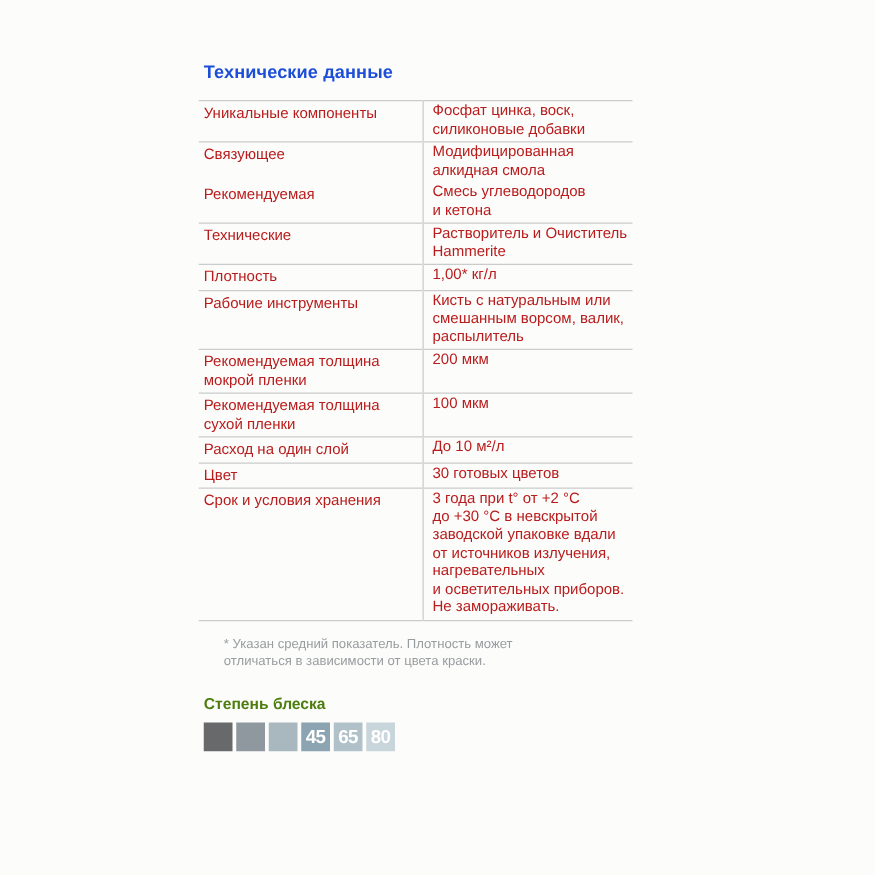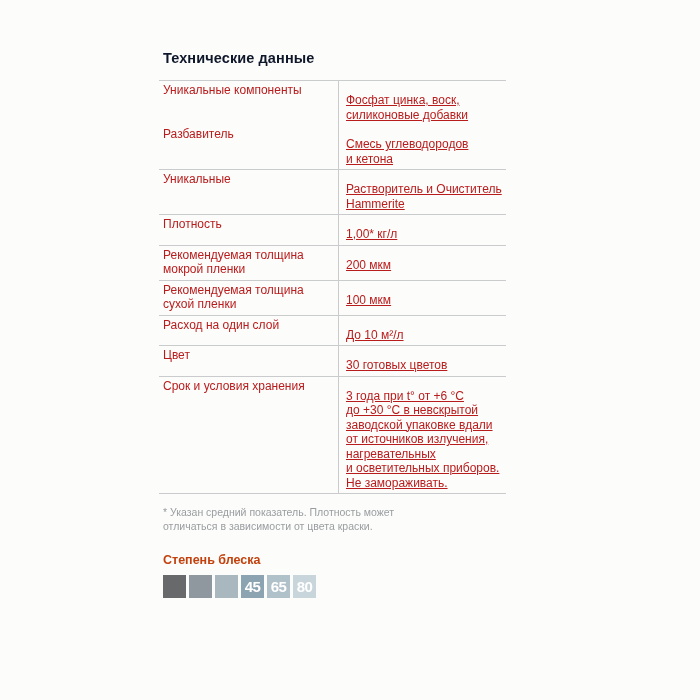--- a/index.html
+++ b/index.html
@@ -12,21 +12,21 @@
     overflow: hidden;
   }
   .content {
     position: absolute;
     left: 163px; top: 50px;
     width: 350px;
   }
   .title {
     font-size: 14.5px;
     font-weight: bold;
-    color: #0f172a;
+    color: #1d4ed8;
     margin: 0 0 14px 0;
     letter-spacing: 0.1px;
   }
   table.specs {
     border-collapse: collapse;
     width: 347px;
     margin-left: -4px;
     font-size: 12px;
     line-height: 14.5px;
     color: #b91c1c;
@@ -37,37 +37,36 @@
   table.specs tr td { border-top: 1px solid #c9cbcd; }
   table.specs tr:first-child td,
   table.specs tr.no-top td { border-top: none; }
   td.lbl {
     width: 171px;
     padding: 2px 4px 3px 4px;
     white-space: pre-line;
   }
   td.val {
     border-left: 1px solid #c9cbcd;
-    padding: 12px 2px 3px 7px;
+    padding: 0 2px 3px 7px;
     white-space: pre-line;
-    text-decoration: underline;
   }
   .footnote {
-    margin: 11px 0 0 0;
+    margin: 11px 0 0 16px;
     font-size: 10.5px;
     line-height: 14px;
     color: #999da0;
     max-width: 250px;
     white-space: pre-line;
   }
   .gloss { margin-top: 20px; }
   .gloss-title {
     font-size: 12.5px;
     font-weight: bold;
-    color: #c2410c;
+    color: #4d7c0f;
     margin-bottom: 8px;
   }
   .swatches { display: flex; gap: 3px; }
   .swatch {
     width: 23px; height: 23px;
     display: flex;
     align-items: center;
     justify-content: center;
     font-size: 15px;
     font-weight: bold;
@@ -82,33 +81,44 @@
 
   <h1 class="title">Технические данные</h1>
 
   <table class="specs">
     <tbody>
       <tr>
         <td class="lbl">Уникальные компоненты</td>
         <td class="val">Фосфат цинка, воск,
 силиконовые добавки</td>
       </tr>
+      <tr>
+        <td class="lbl">Связующее</td>
+        <td class="val">Модифицированная
+алкидная смола</td>
+      </tr>
       <tr class="no-top">
-        <td class="lbl">Разбавитель</td>
+        <td class="lbl">Рекомендуемая</td>
         <td class="val">Смесь углеводородов
 и кетона</td>
       </tr>
       <tr>
-        <td class="lbl">Уникальные</td>
+        <td class="lbl">Технические</td>
         <td class="val">Растворитель и Очиститель
 Hammerite</td>
       </tr>
       <tr>
         <td class="lbl">Плотность</td>
         <td class="val">1,00* кг/л</td>
+      </tr>
+      <tr>
+        <td class="lbl">Рабочие инструменты</td>
+        <td class="val">Кисть с натуральным или
+смешанным ворсом, валик,
+распылитель</td>
       </tr>
       <tr>
         <td class="lbl">Рекомендуемая толщина
 мокрой пленки</td>
         <td class="val">200 мкм</td>
       </tr>
       <tr>
         <td class="lbl">Рекомендуемая толщина
 сухой пленки</td>
         <td class="val">100 мкм</td>
@@ -116,21 +126,21 @@
       <tr>
         <td class="lbl">Расход на один слой</td>
         <td class="val">До 10 м²/л</td>
       </tr>
       <tr>
         <td class="lbl">Цвет</td>
         <td class="val">30 готовых цветов</td>
       </tr>
       <tr>
         <td class="lbl">Срок и условия хранения</td>
-        <td class="val">3 года при t° от +6 °C
+        <td class="val">3 года при t° от +2 °C
 до +30 °C в невскрытой
 заводской упаковке вдали
 от источников излучения,
 нагревательных
 и осветительных приборов.
 Не замораживать.</td>
       </tr>
     </tbody>
   </table>
 

